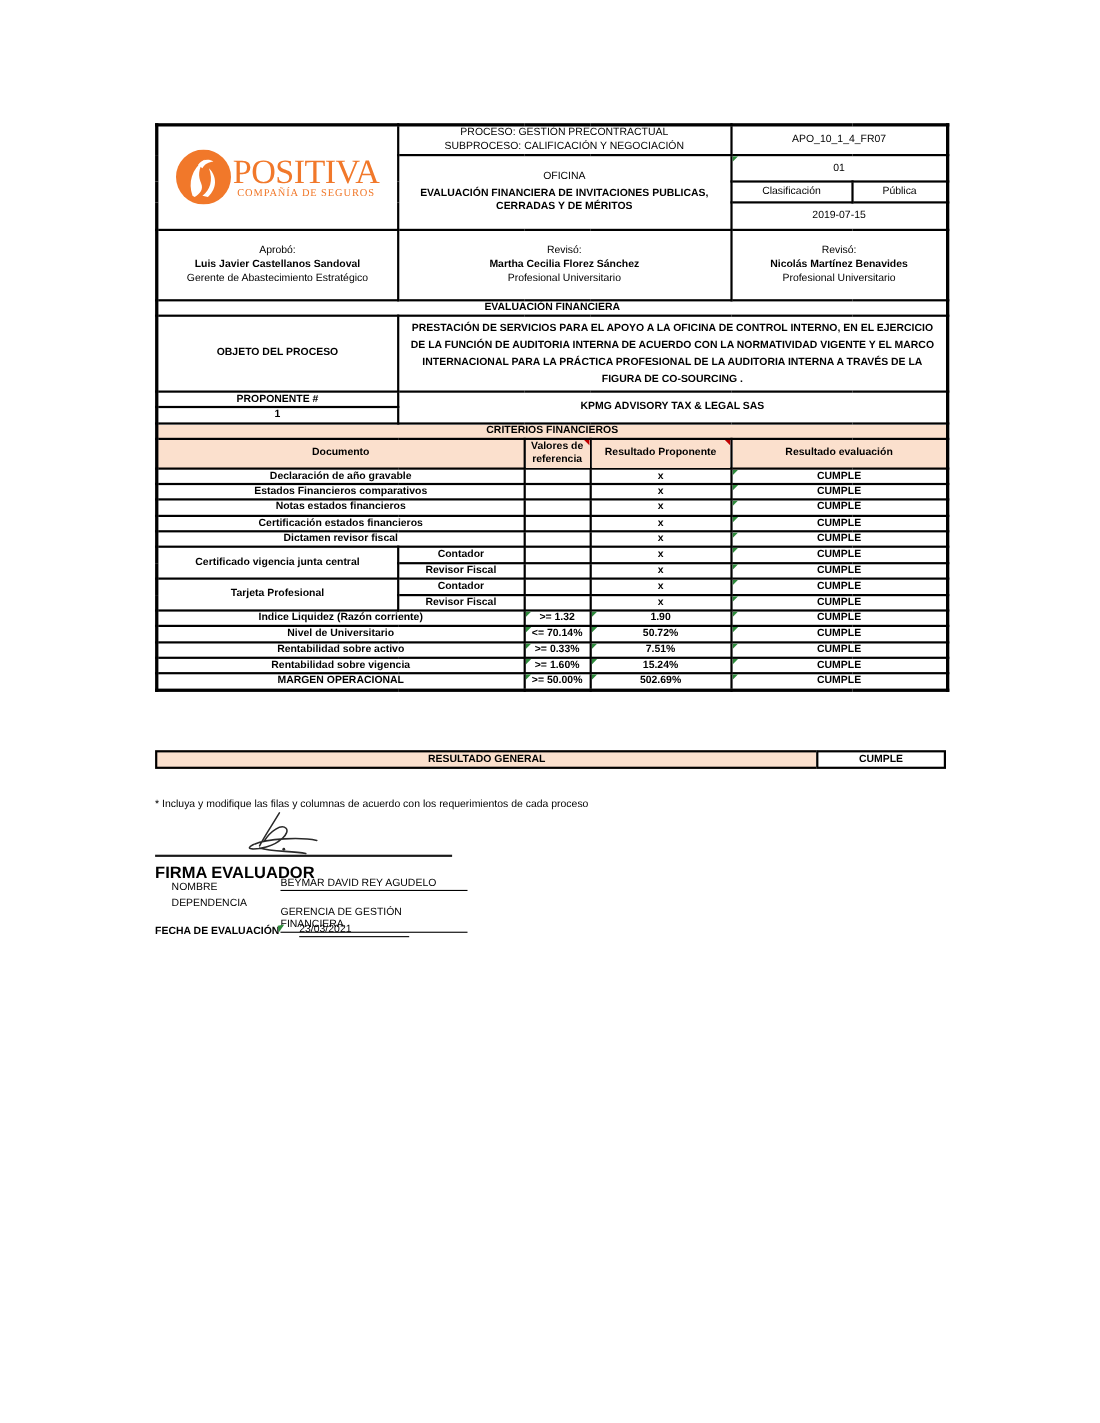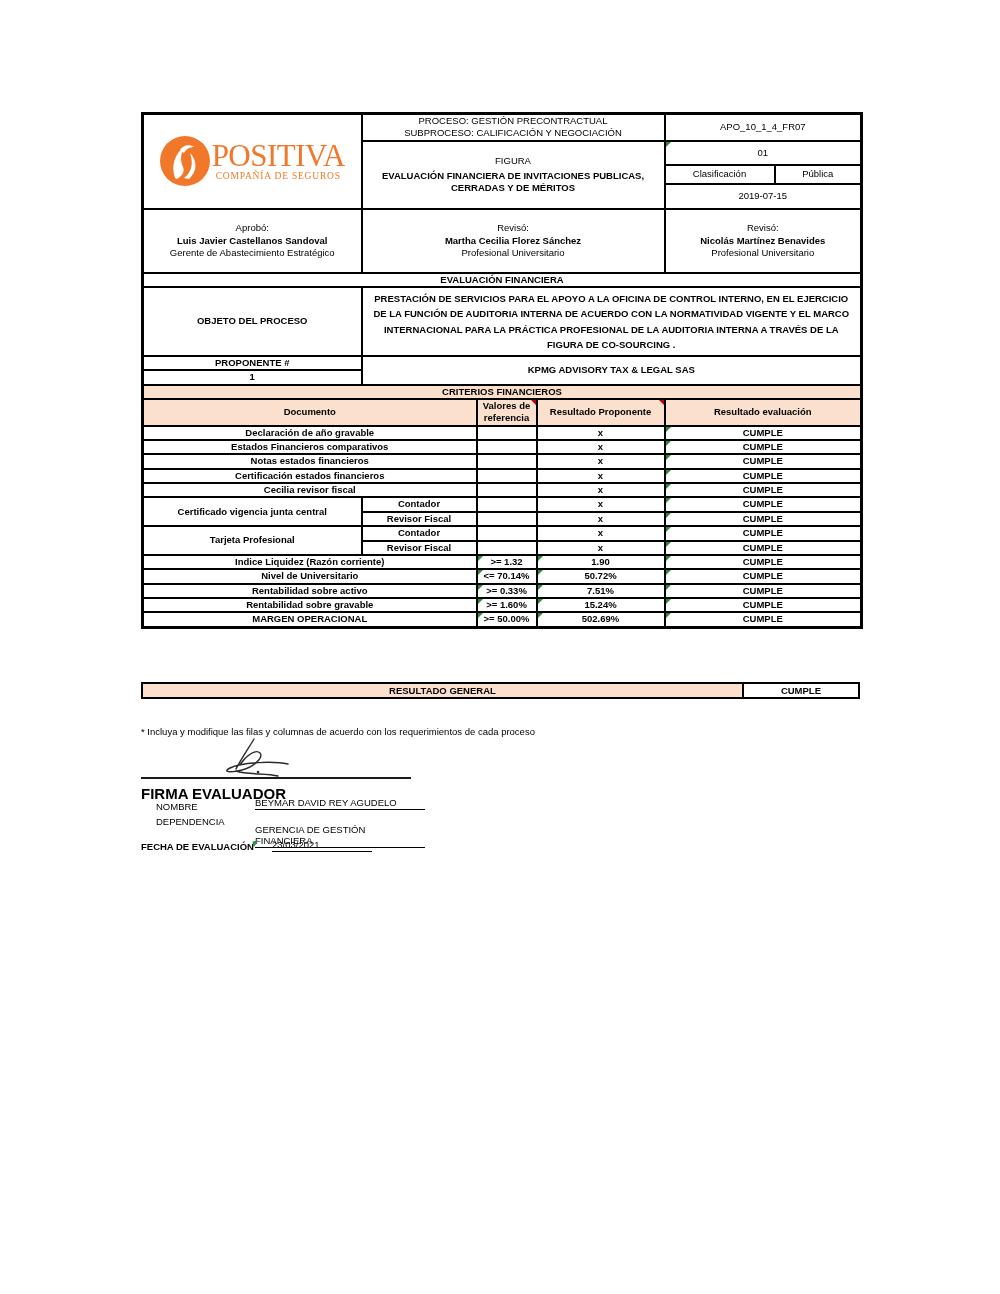--- a/index.html
+++ b/index.html
@@ -78,21 +78,21 @@
         </div>
       </td>
       <td colspan="3">
         <div>PROCESO: GESTIÓN PRECONTRACTUAL</div>
         <div>SUBPROCESO: CALIFICACIÓN Y NEGOCIACIÓN</div>
       </td>
       <td colspan="2">APO_10_1_4_FR07</td>
     </tr>
     <tr style="height:24px">
       <td colspan="3" rowspan="3" class="formato-cell">
-        <div class="fl">FIGURA</div>
+        <div class="fl">OFICINA</div>
         <div class="b">EVALUACIÓN FINANCIERA DE INVITACIONES PUBLICAS, CERRADAS Y DE MÉRITOS</div>
       </td>
       <td colspan="2" class="rel">
         <span class="tri-g"></span>
         <span>01</span>
       </td>
     </tr>
     <tr style="height:19px">
       <td>Clasificación</td>
       <td>Pública</td>
@@ -170,21 +170,21 @@
       <td class="b small9">x</td>
       <td colspan="2" class="b small9 rel"><span class="tri-g"></span><span>CUMPLE</span></td>
     </tr>
     <tr style="height:13px">
       <td colspan="2" class="b small9">Certificación estados financieros</td>
       <td></td>
       <td class="b small9">x</td>
       <td colspan="2" class="b small9 rel"><span class="tri-g"></span><span>CUMPLE</span></td>
     </tr>
     <tr style="height:13px">
-      <td colspan="2" class="b small9">Cecilia revisor fiscal</td>
+      <td colspan="2" class="b small9">Dictamen revisor fiscal</td>
       <td></td>
       <td class="b small9">x</td>
       <td colspan="2" class="b small9 rel"><span class="tri-g"></span><span>CUMPLE</span></td>
     </tr>
     <tr style="height:13px">
       <td rowspan="2" class="b small9">Certificado vigencia junta central</td>
       <td class="b small9">Contador</td>
       <td></td>
       <td class="b small9">x</td>
       <td colspan="2" class="b small9 rel"><span class="tri-g"></span><span>CUMPLE</span></td>
@@ -220,21 +220,21 @@
       <td class="b small9 rel"><span class="tri-g"></span><span>50.72%</span></td>
       <td colspan="2" class="b small9 rel"><span class="tri-g"></span><span>CUMPLE</span></td>
     </tr>
     <tr style="height:13px">
       <td colspan="2" class="b small9">Rentabilidad sobre activo</td>
       <td class="b small9 rel"><span class="tri-g"></span><span>&gt;=  0.33%</span></td>
       <td class="b small9 rel"><span class="tri-g"></span><span>7.51%</span></td>
       <td colspan="2" class="b small9 rel"><span class="tri-g"></span><span>CUMPLE</span></td>
     </tr>
     <tr style="height:13px">
-      <td colspan="2" class="b small9">Rentabilidad sobre gravable</td>
+      <td colspan="2" class="b small9">Rentabilidad sobre vigencia</td>
       <td class="b small9 rel"><span class="tri-g"></span><span>&gt;=  1.60%</span></td>
       <td class="b small9 rel"><span class="tri-g"></span><span>15.24%</span></td>
       <td colspan="2" class="b small9 rel"><span class="tri-g"></span><span>CUMPLE</span></td>
     </tr>
     <tr style="height:14px">
       <td colspan="2" class="b small9">MARGEN OPERACIONAL</td>
       <td class="b small9 rel"><span class="tri-g"></span><span>&gt;= 50.00%</span></td>
       <td class="b small9 rel"><span class="tri-g"></span><span>502.69%</span></td>
       <td colspan="2" class="b small9 rel"><span class="tri-g"></span><span>CUMPLE</span></td>
     </tr>

